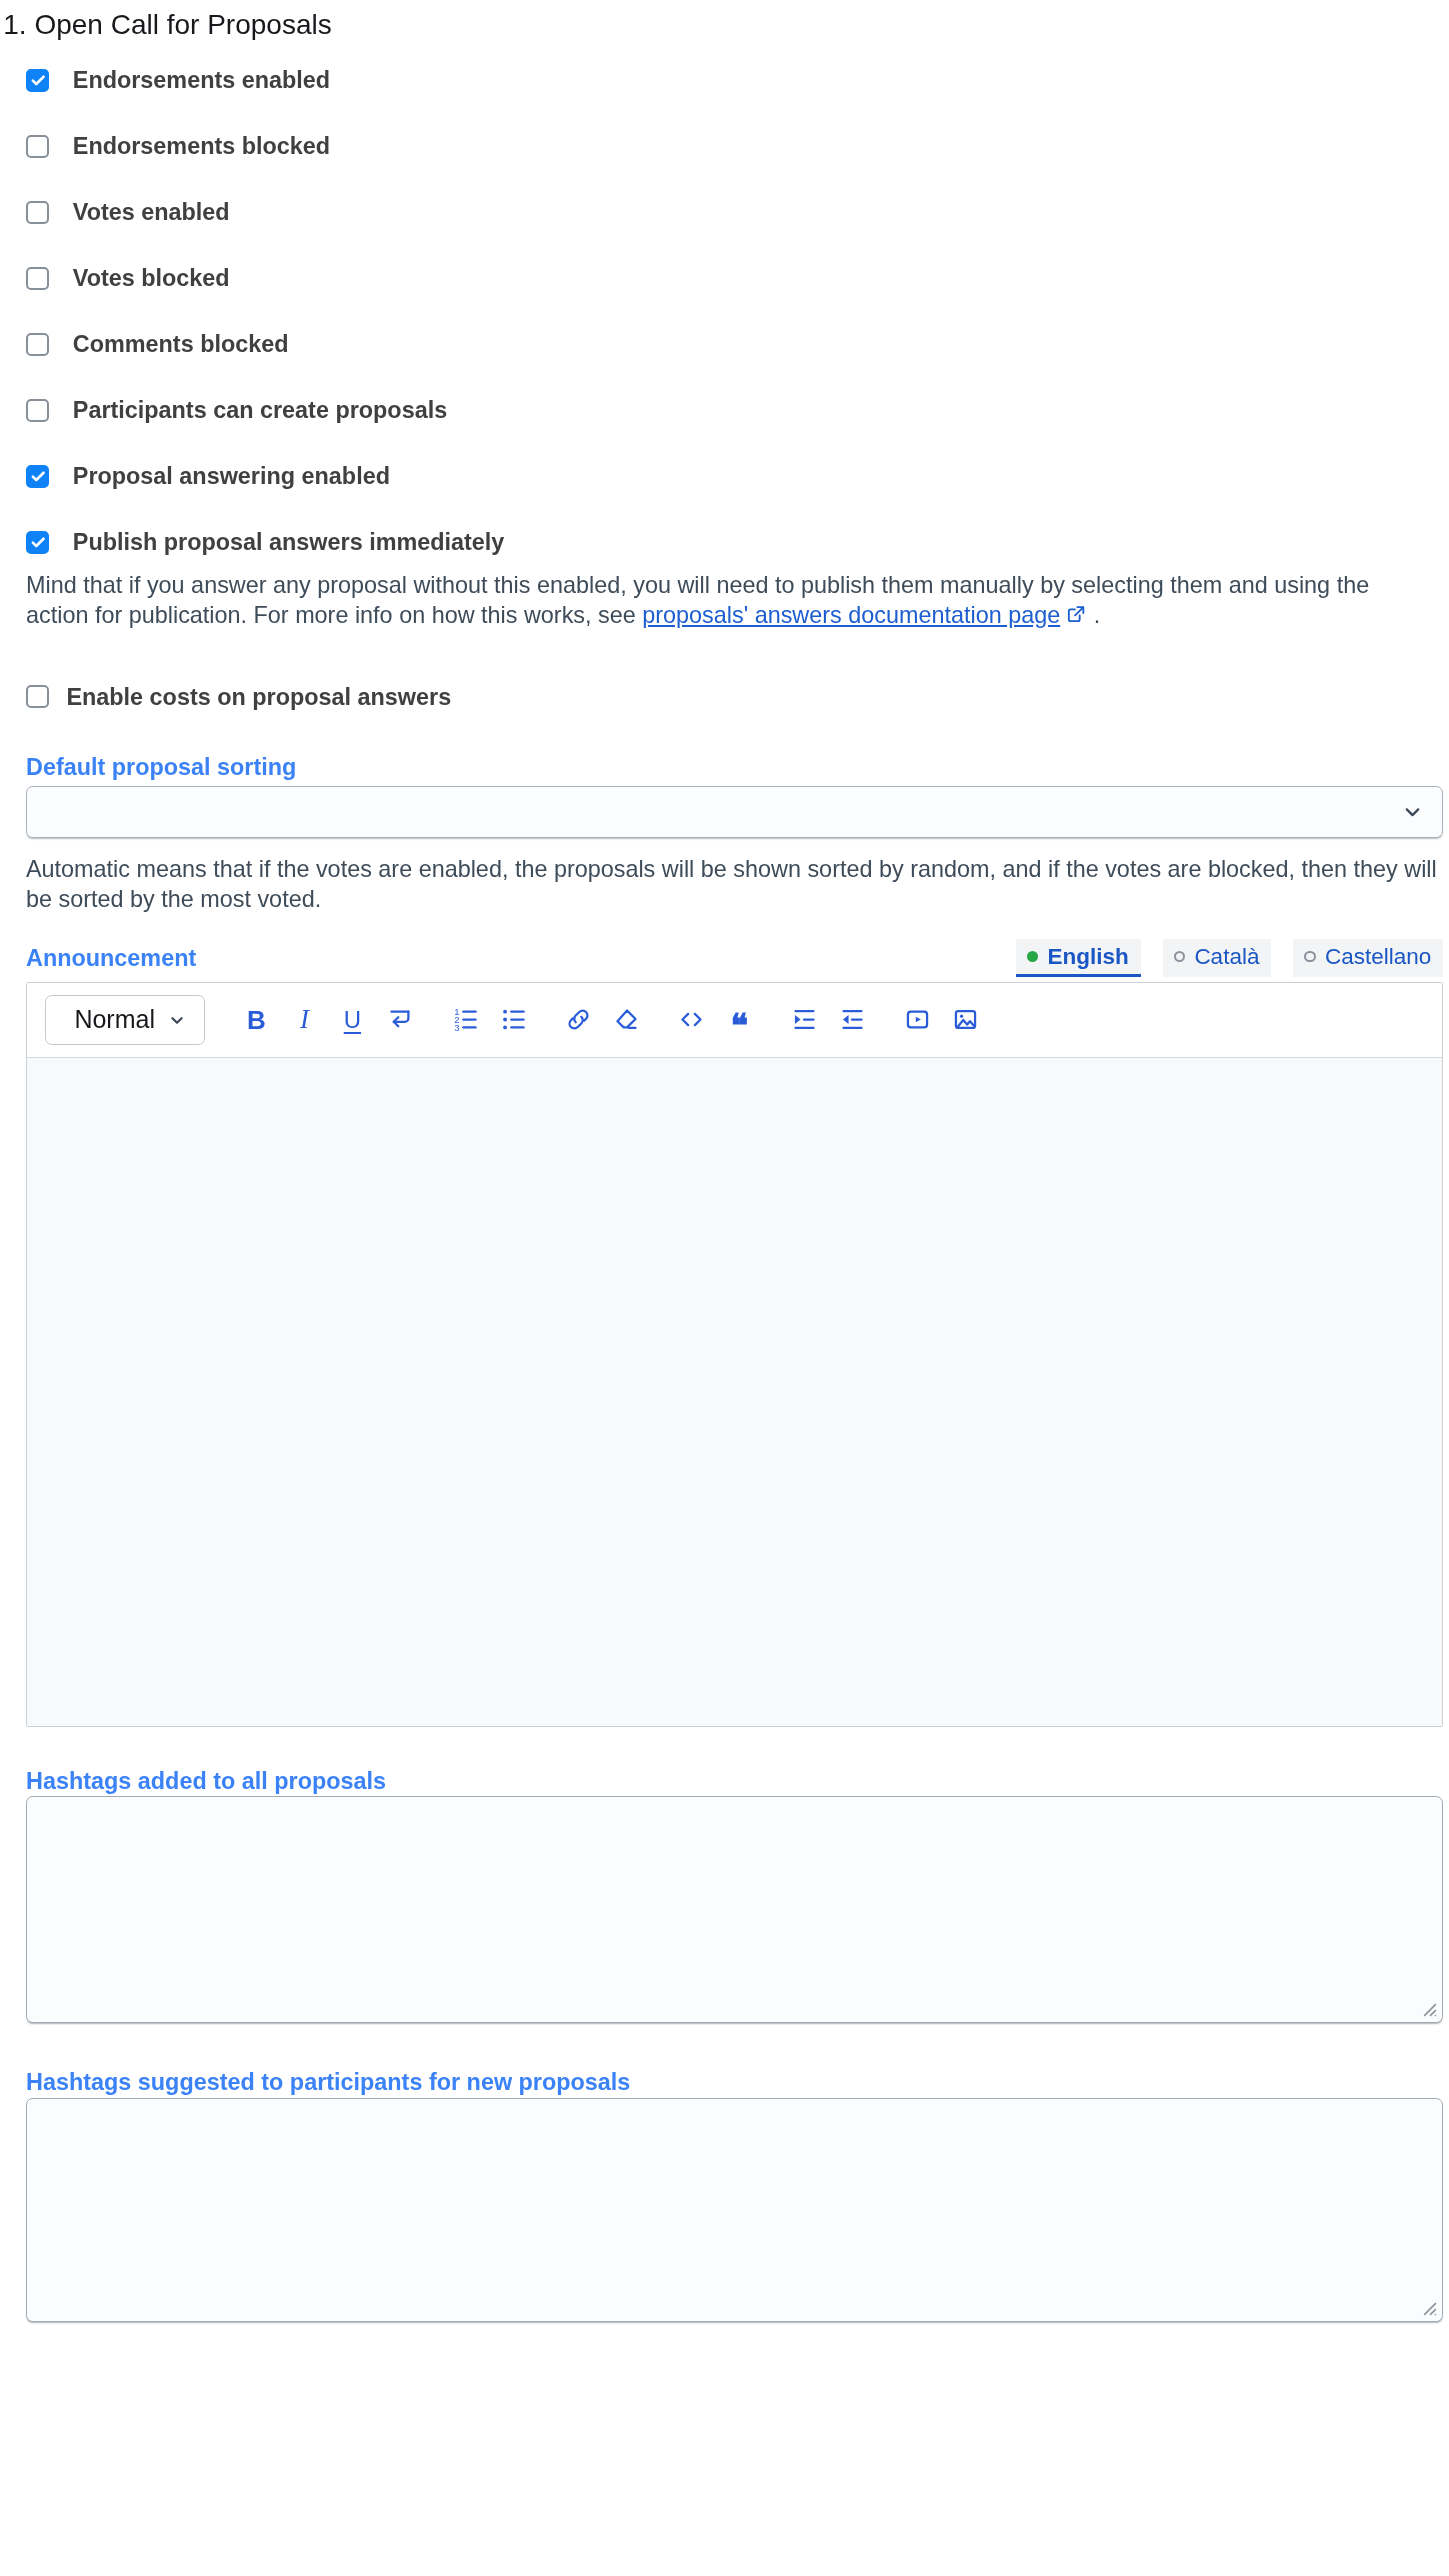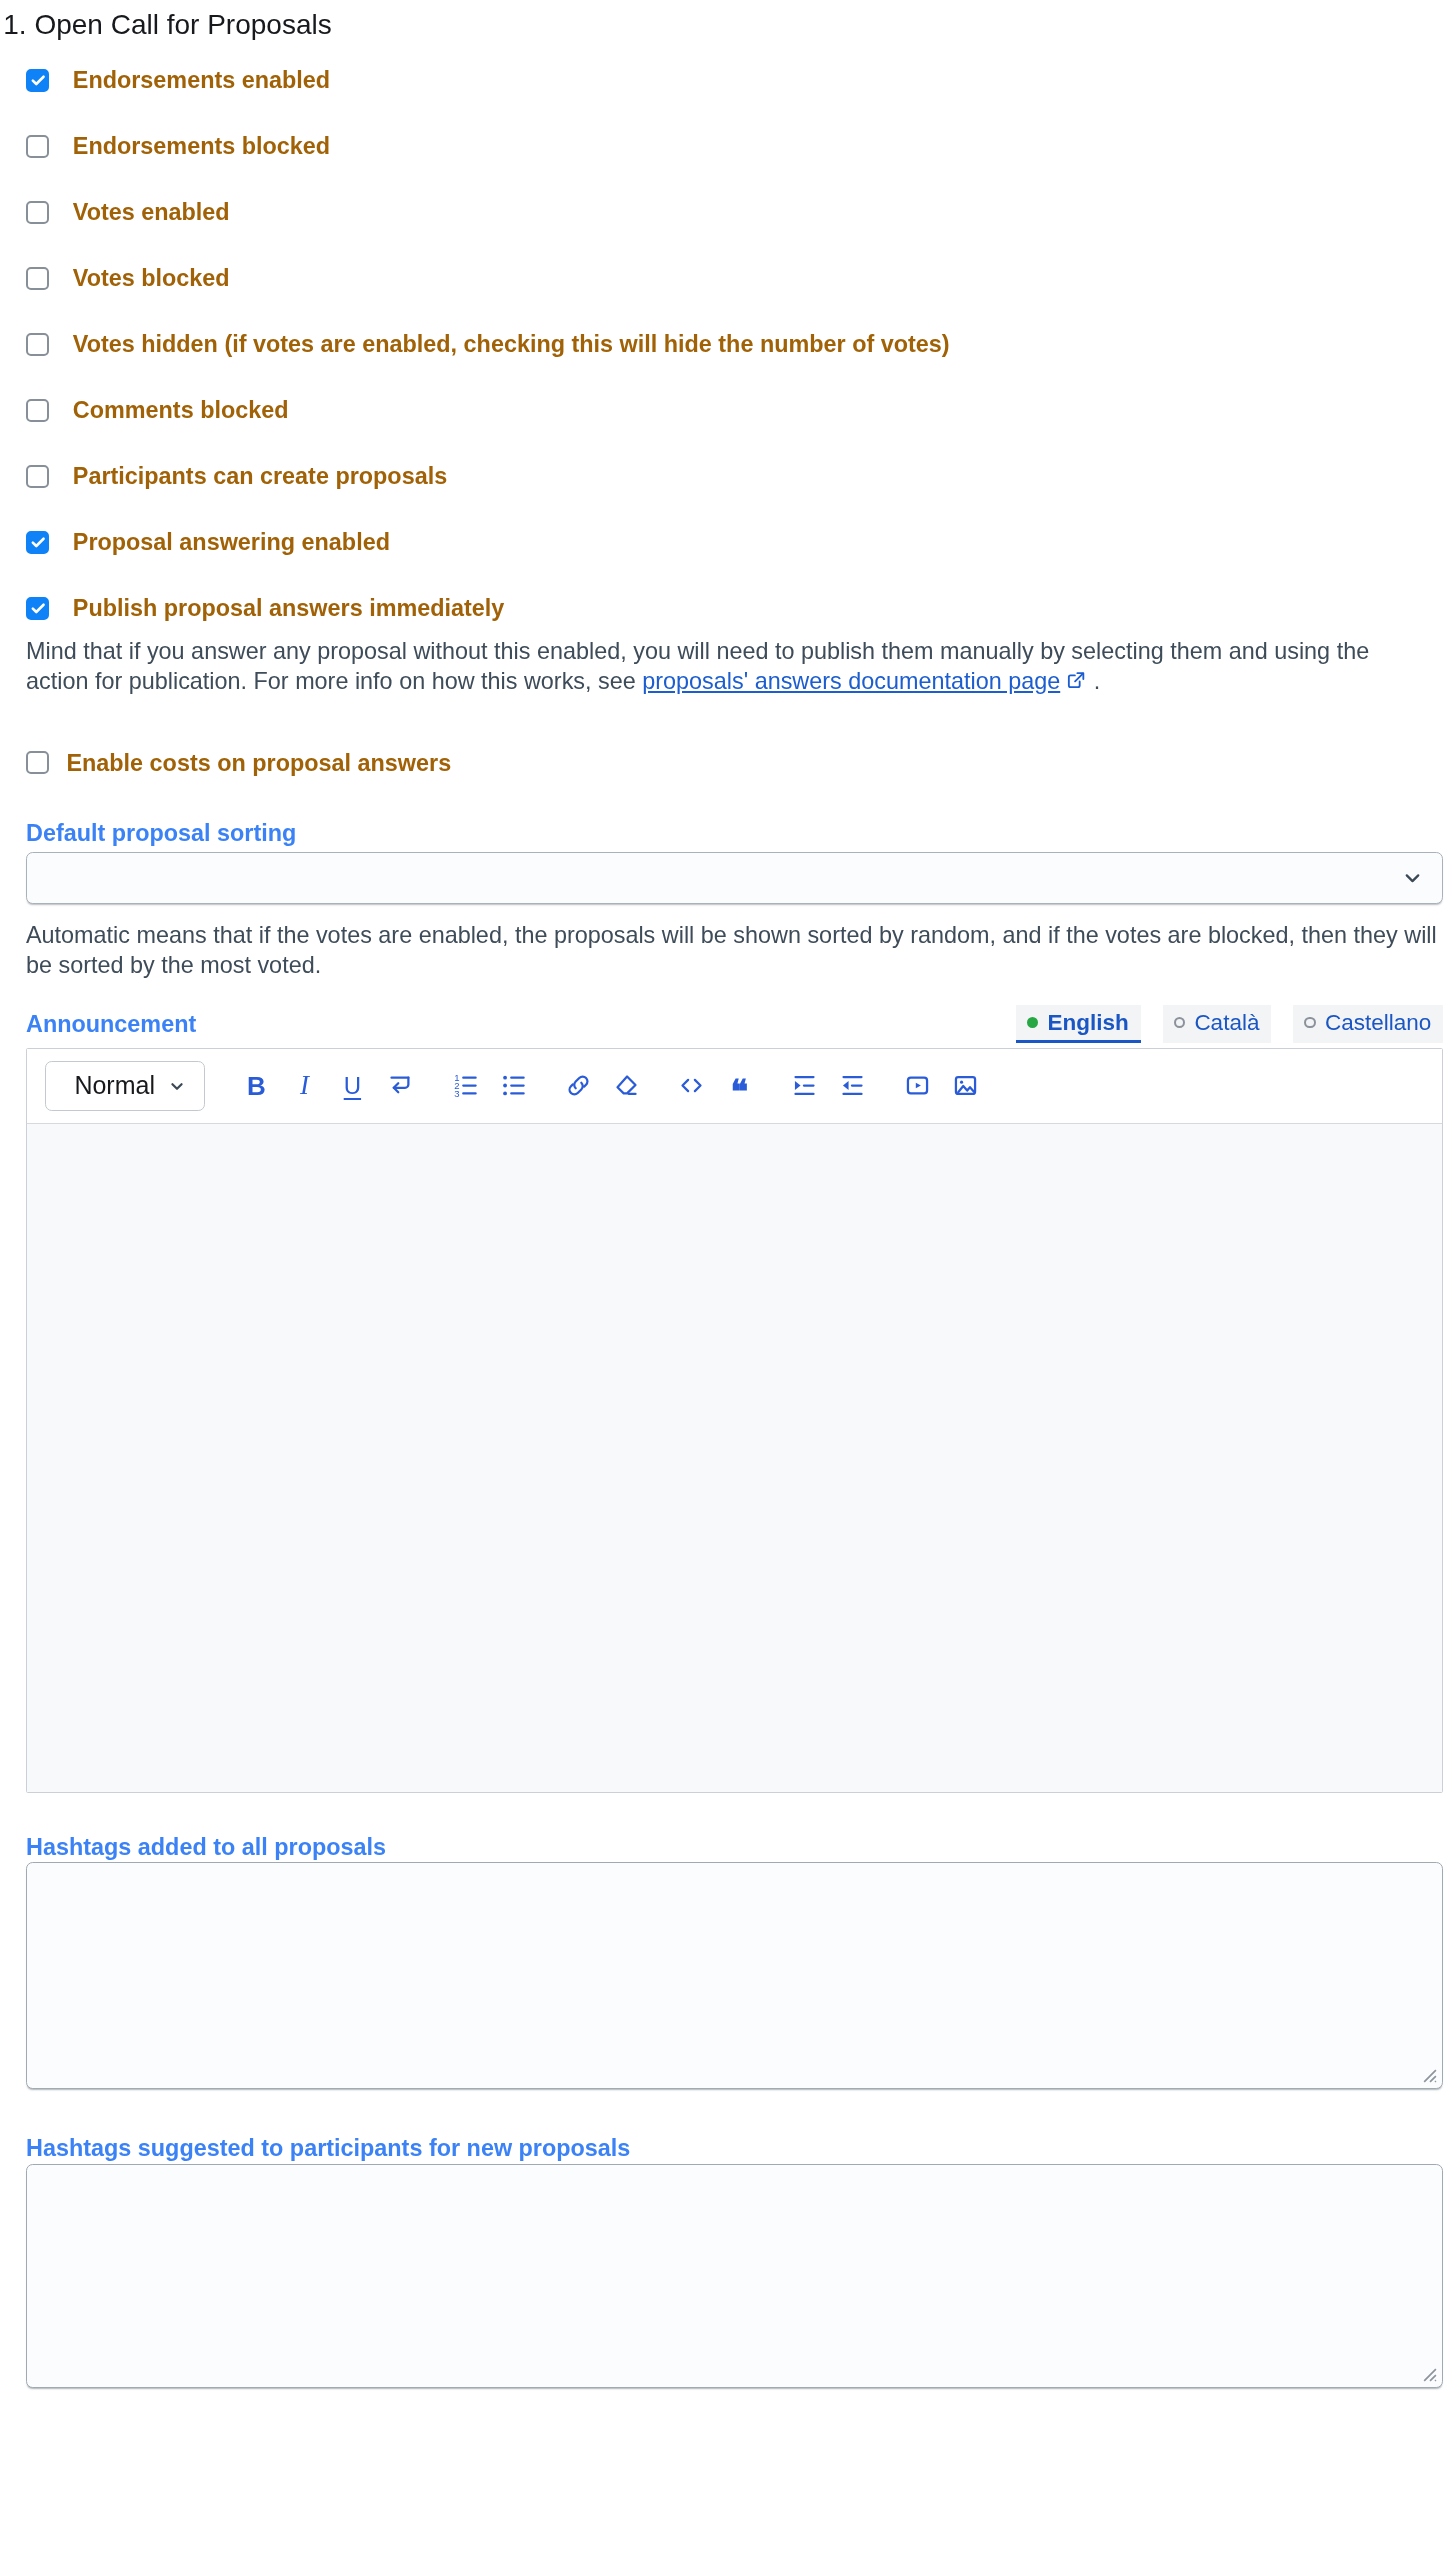--- a/index.html
+++ b/index.html
@@ -40,21 +40,21 @@
     border-radius: 5px;
     background: #fff;
     display: flex; align-items: center; justify-content: center;
   }
   .cb svg { display: none; width: 18.4px; height: 18.4px; }
   .cb.checked { background: #0e82f6; border-color: #0e82f6; }
   .cb.checked svg { display: block; }
   .check-label {
     font-size: 23.4px;
     font-weight: 700;
-    color: #a16207;
+    color: #404040;
     line-height: 28px;
   }
 
   
   .help-text {
     margin: 13.4px 0 0 26px;
     max-width: 1412px;
     font-size: 23.4px;
     line-height: 30px;
     color: #3e4c59;
@@ -212,24 +212,20 @@
   <label class="check-row">
     <span class="cb"></span>
     <span class="check-label">Votes enabled</span>
   </label>
   <label class="check-row">
     <span class="cb"></span>
     <span class="check-label">Votes blocked</span>
   </label>
   <label class="check-row">
     <span class="cb"></span>
-    <span class="check-label">Votes hidden (if votes are enabled, checking this will hide the number of votes)</span>
-  </label>
-  <label class="check-row">
-    <span class="cb"></span>
     <span class="check-label">Comments blocked</span>
   </label>
   <label class="check-row">
     <span class="cb"></span>
     <span class="check-label">Participants can create proposals</span>
   </label>
   <label class="check-row">
     <span class="cb checked">
         <svg viewBox="0 0 24 24">
           <path d="M5 12.5l4.5 4.5L19 7.5" stroke="#fff" stroke-width="3.4" fill="none" stroke-linecap="round" stroke-linejoin="round"></path>

